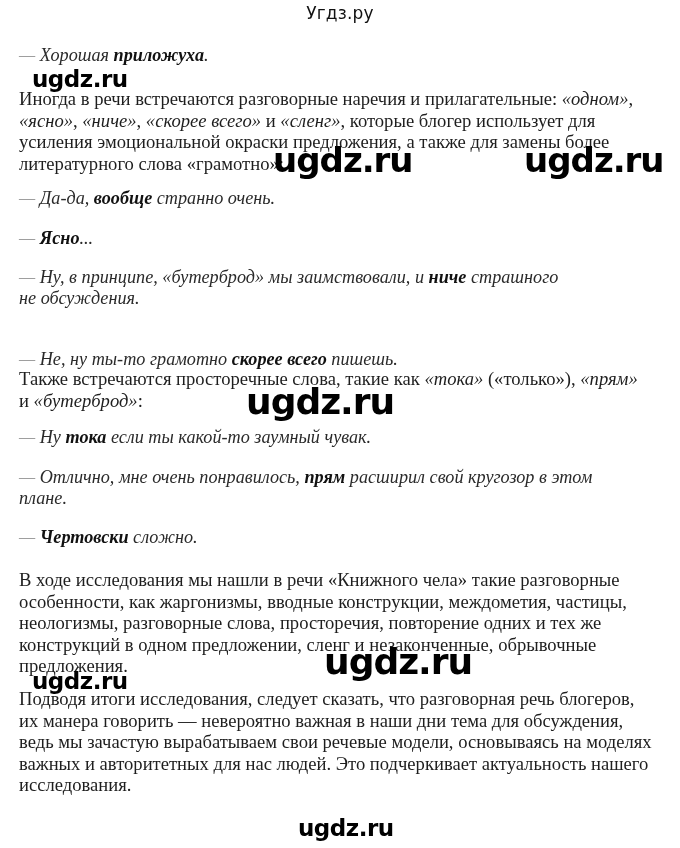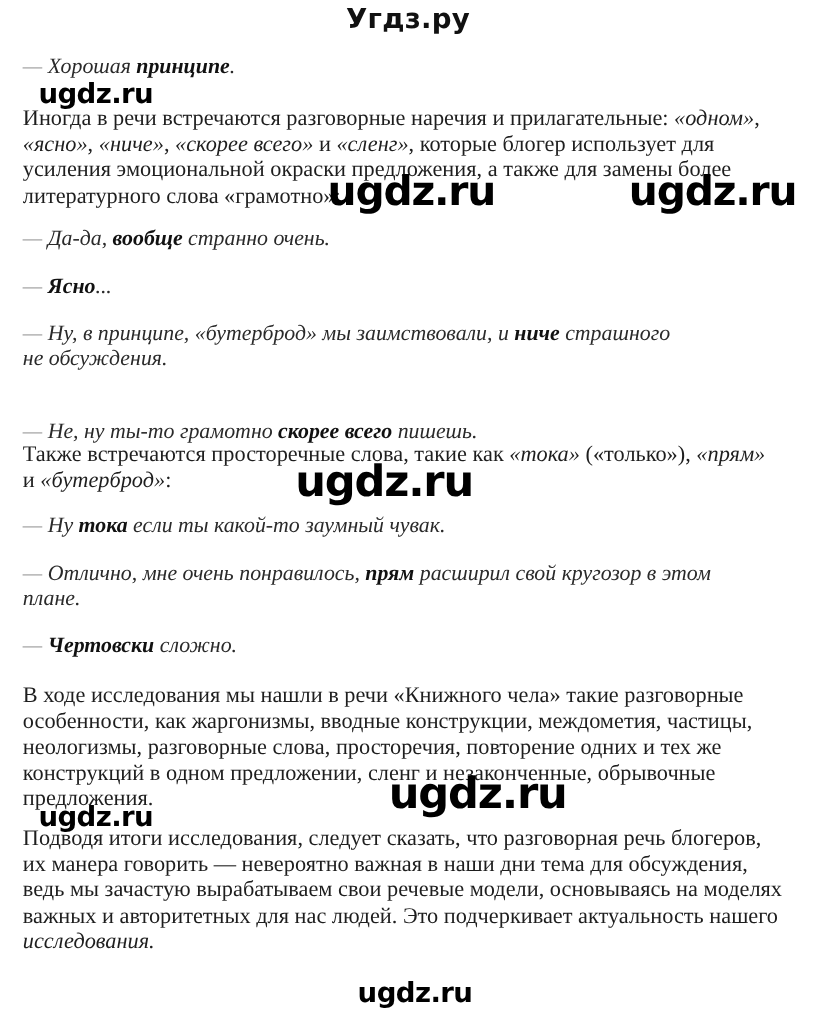--- a/index.html
+++ b/index.html
@@ -14,22 +14,22 @@
     overflow: hidden;
     color: #1a1a1a;
   }
   .site-title {
     position: absolute;
     left: 0;
     width: 680px;
     top: 3px;
     text-align: center;
     font-family: "DejaVu Sans", sans-serif;
-    font-weight: bold;
-    font-size: 23px;
+    font-weight: normal;
+    font-size: 17px;
     color: #111;
     letter-spacing: 0.2px;
   }
   .page {
     position: absolute;
     left: 19px;
     top: 45px;
     width: 650px;
     font-family: "Liberation Serif", serif;
     font-size: 18.6px;
@@ -63,21 +63,21 @@
   .wm-xl { font-size: 36px; letter-spacing: -1px; }
 </style>
 </head>
 <body>
 
 <div class="site-title">Угдз.ру</div>
 
 <div class="page">
 
   <div class="line dialog" style="top:0px;">
-    <span class="dash">—</span><span> Хорошая </span><span class="b">принципе</span><span>.</span>
+    <span class="dash">—</span><span> Хорошая </span><span class="b">приложуха</span><span>.</span>
   </div>
 
   <div class="line" style="top:43px;">
     <span>Иногда в речи встречаются разговорные наречия и прилагательные: </span><span class="it">«одном»</span><span>,</span>
   </div>
   <div class="line" style="top:64.5px;">
     <span class="it">«ясно»</span><span>, </span><span class="it">«ниче»</span><span>, </span><span class="it">«скорее всего»</span><span> и </span><span class="it">«сленг»</span><span>, которые блогер использует для</span>
   </div>
   <div class="line" style="top:86px;">усиления эмоциональной окраски предложения, а также для замены более</div>
   <div class="line" style="top:107.5px;">литературного слова «грамотно»:</div>
@@ -122,21 +122,21 @@
   <div class="line" style="top:524px;">В ходе исследования мы нашли в речи «Книжного чела» такие разговорные</div>
   <div class="line" style="top:545.5px;">особенности, как жаргонизмы, вводные конструкции, междометия, частицы,</div>
   <div class="line" style="top:567px;">неологизмы, разговорные слова, просторечия, повторение одних и тех же</div>
   <div class="line" style="top:588.5px;">конструкций в одном предложении, сленг и незаконченные, обрывочные</div>
   <div class="line" style="top:610px;">предложения.</div>
 
   <div class="line" style="top:643px;">Подводя итоги исследования, следует сказать, что разговорная речь блогеров,</div>
   <div class="line" style="top:664.5px;">их манера говорить — невероятно важная в наши дни тема для обсуждения,</div>
   <div class="line" style="top:686px;">ведь мы зачастую вырабатываем свои речевые модели, основываясь на моделях</div>
   <div class="line" style="top:707.5px;">важных и авторитетных для нас людей. Это подчеркивает актуальность нашего</div>
-  <div class="line" style="top:729px;font-style:italic;">исследования.</div>
+  <div class="line" style="top:729px;">исследования.</div>
 </div>
 
 <div class="wm wm-sm" style="left:32px; top:66px;">ugdz.ru</div>
 <div class="wm wm-lg" style="left:273px; top:140px;">ugdz.ru</div>
 <div class="wm wm-lg" style="left:524px; top:140px;">ugdz.ru</div>
 <div class="wm wm-xl" style="left:246px; top:381px;">ugdz.ru</div>
 <div class="wm wm-xl" style="left:324px; top:641px;">ugdz.ru</div>
 <div class="wm wm-sm" style="left:32px; top:668px;">ugdz.ru</div>
 <div class="wm wm-sm" style="left:298px; top:815px;">ugdz.ru</div>
 

